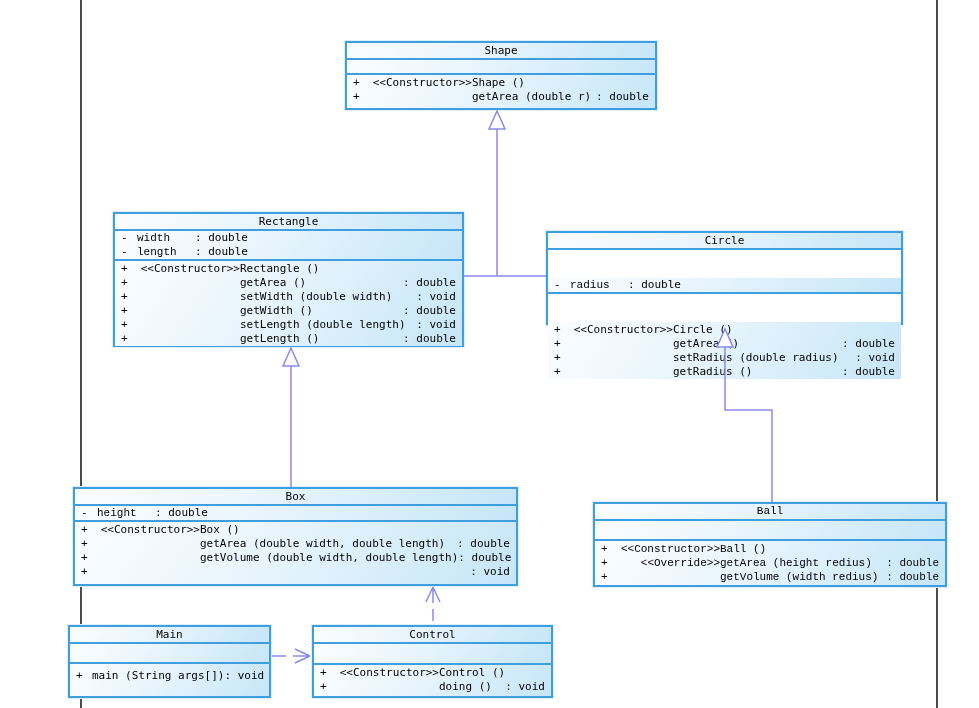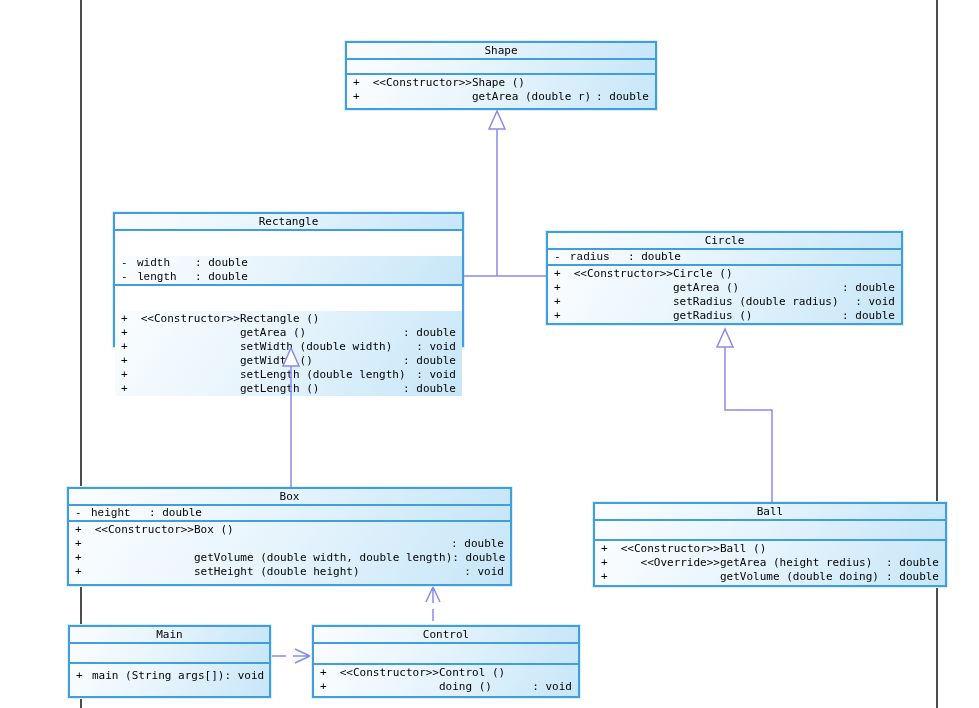--- a/index.html
+++ b/index.html
@@ -29,26 +29,26 @@
   .ops-compartment{flex:1 1 auto;padding-top:1px;}
   .row{display:flex;line-height:14px;height:14px;padding-left:6px;white-space:pre;overflow:hidden;}
   .vis{flex:0 0 16px;}
   .stereo{flex:0 0 103px;text-align:right;}
   .aname{flex:0 0 58px;font-family:Liberation Mono, monospace;}
   .atype{flex:0 0 auto;}
   .oname{flex:1 1 auto;}
   .otype{flex:0 0 auto;margin-left:auto;padding-right:6px;}
 
   #cls-shape    {left:345px;top:41px; width:312px;height:69px;}
-  #cls-rectangle{left:113px;top:212px;width:351px;height:135px;gap:25px;}
-  #cls-circle   {left:546px;top:231px;width:357px;height:94px;}
-  #cls-box      {left:67px; top:487px;width:445px;height:99px;}
-  #cls-ball     {left:593px;top:502px;width:354px;height:85px;}
+  #cls-rectangle{left:113px;top:212px;width:351px;height:135px;}
+  #cls-circle   {left:546px;top:231px;width:357px;height:94px;gap:28px;}
+  #cls-box      {left:73px; top:487px;width:445px;height:99px;}
+  #cls-ball     {left:593px;top:502px;width:354px;height:85px;font-family:Liberation Mono, monospace;}
   #cls-main     {left:68px; top:625px;width:203px;height:73px;}
-  #cls-control  {left:312px;top:625px;width:268px;height:73px;}
+  #cls-control  {left:312px;top:625px;width:241px;height:73px;}
 
   #cls-shape   .attrs-compartment{height:13px;}
   #cls-ball    .attrs-compartment{height:18px;}
   #cls-main    .attrs-compartment{height:18px;}
   #cls-control .attrs-compartment{height:19px;}
   #cls-main    .ops-compartment{padding-top:5px;}
 
   #connector-layer{position:absolute;left:0;top:0;z-index:3;pointer-events:none;}
   #connector-layer line, #connector-layer polyline, #connector-layer path{
     stroke:#8a8aec;stroke-width:1.5;fill:none;
@@ -99,33 +99,33 @@
     </div>
 </div>
 
 <div class="uml-class" id="cls-box">
   <div class="compartment title-compartment">Box</div>
   <div class="compartment attrs-compartment">
       <div class="row attr-row"><span class="vis">-</span><span class="aname">height</span><span class="atype">: double</span></div>
     </div>
   <div class="compartment ops-compartment">
       <div class="row op-row"><span class="vis">+</span><span class="stereo">&lt;&lt;Constructor&gt;&gt;</span><span class="oname">Box ()</span><span class="otype"></span></div>
-      <div class="row op-row"><span class="vis">+</span><span class="stereo"></span><span class="otype">: double</span></div>
+      <div class="row op-row"><span class="vis">+</span><span class="stereo"></span><span class="oname">getArea (double width, double length)</span><span class="otype">: double</span></div>
       <div class="row op-row"><span class="vis">+</span><span class="stereo"></span><span class="oname">getVolume (double width, double length)</span><span class="otype">: double</span></div>
-      <div class="row op-row"><span class="vis">+</span><span class="stereo"></span><span class="oname">setHeight (double height)</span><span class="otype">: void</span></div>
+      <div class="row op-row"><span class="vis">+</span><span class="stereo"></span><span class="otype">: void</span></div>
     </div>
 </div>
 
 <div class="uml-class" id="cls-ball">
   <div class="compartment title-compartment">Ball</div>
   <div class="compartment attrs-compartment"></div>
   <div class="compartment ops-compartment">
       <div class="row op-row"><span class="vis">+</span><span class="stereo">&lt;&lt;Constructor&gt;&gt;</span><span class="oname">Ball ()</span><span class="otype"></span></div>
       <div class="row op-row"><span class="vis">+</span><span class="stereo">&lt;&lt;Override&gt;&gt;</span><span class="oname">getArea (height redius)</span><span class="otype">: double</span></div>
-      <div class="row op-row"><span class="vis">+</span><span class="stereo"></span><span class="oname">getVolume (double doing)</span><span class="otype">: double</span></div>
+      <div class="row op-row"><span class="vis">+</span><span class="stereo"></span><span class="oname">getVolume (width redius)</span><span class="otype">: double</span></div>
     </div>
 </div>
 
 <div class="uml-class" id="cls-main">
   <div class="compartment title-compartment">Main</div>
   <div class="compartment attrs-compartment"></div>
   <div class="compartment ops-compartment">
       <div class="row op-row"><span class="vis">+</span><span class="oname">main (String args[])</span><span class="otype">: void</span></div>
     </div>
 </div>

